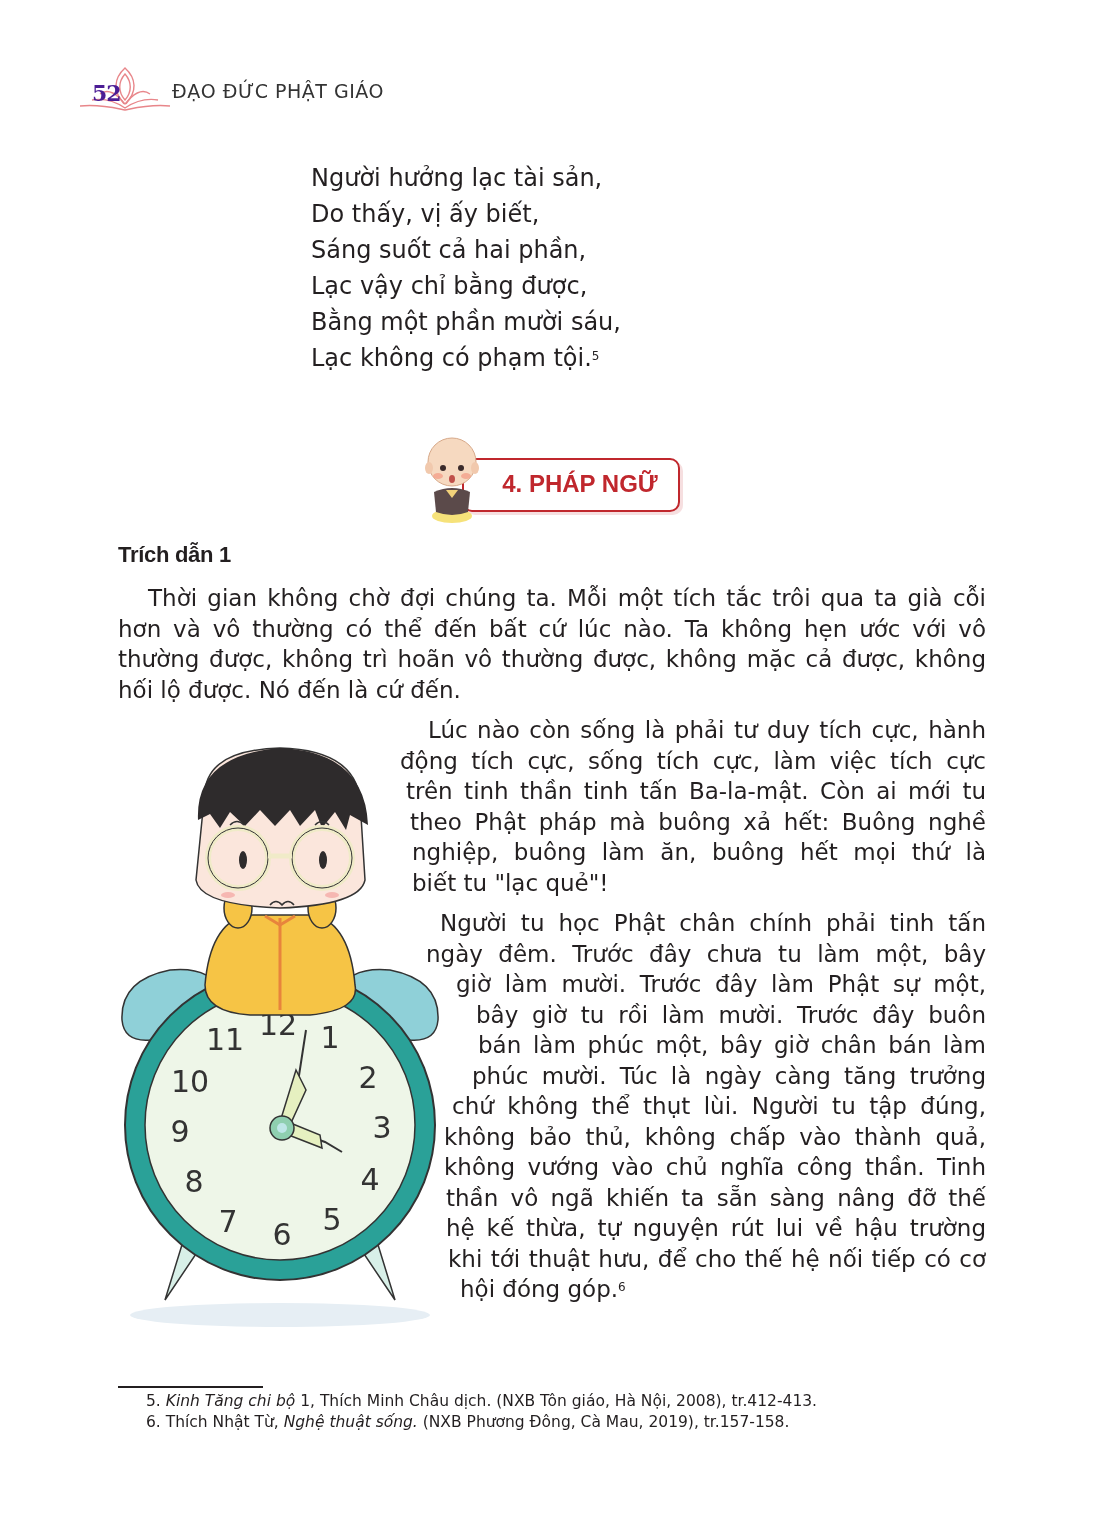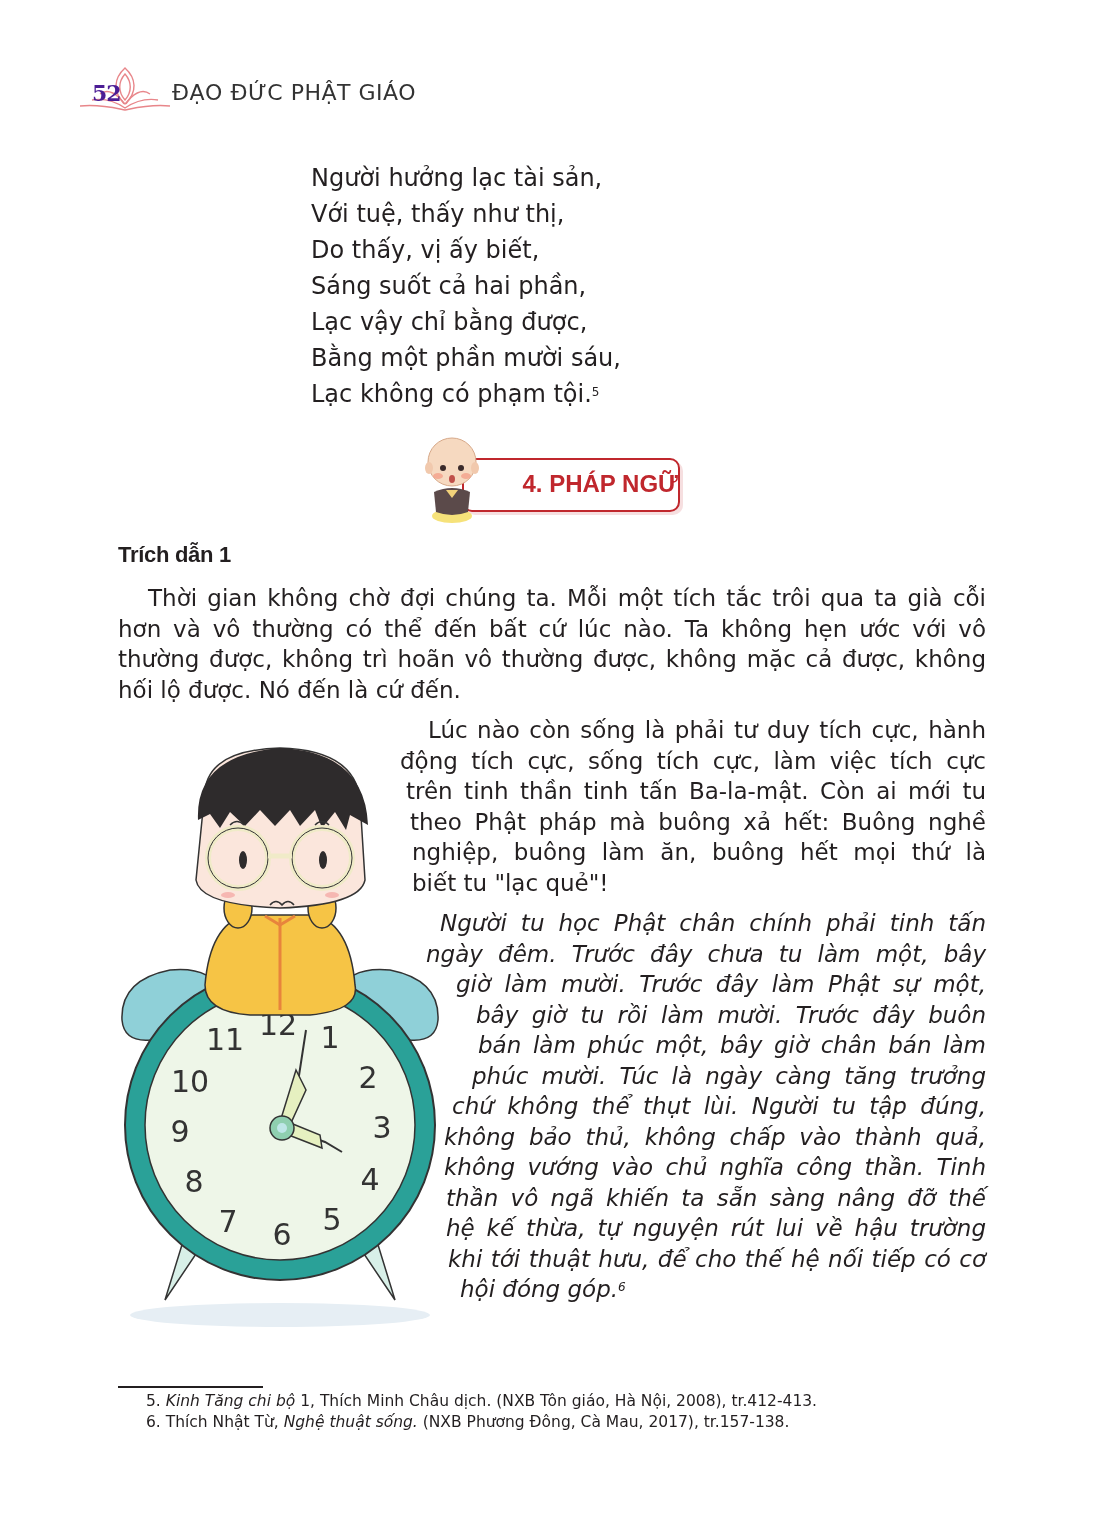--- a/index.html
+++ b/index.html
@@ -5,48 +5,48 @@
   html, body { margin:0; padding:0; background:#ffffff; }
   body { width:1106px; height:1531px; position:relative; overflow:hidden;
          font-family:"DejaVu Sans", sans-serif; color:#231f20; }
   .abs { position:absolute; }
 
   
   .header { left:60px; top:64px; width:400px; height:56px; }
   .lotus { position:absolute; left:10px; top:0; width:110px; height:52px; }
   .page-num { position:absolute; left:32px; top:16px; font-family:"DejaVu Serif", serif;
               font-size:22px; font-weight:bold; color:#4c1d95; letter-spacing:-1px; }
-  .book-title { position:absolute; left:112px; top:16px; font-size:22px; color:#333;
+  .book-title { position:absolute; left:112px; top:16px; font-size:19px; color:#333;
                 letter-spacing:0.5px; white-space:nowrap; }
 
   
   .poem { left:267px; top:160px; font-size:24px; line-height:36px; color:#231f20;margin-left:44px; }
   .poem .line { white-space:nowrap; }
   sup { font-size:12px; vertical-align:top; position:relative; top:-2px; }
 
   
   .badge-wrap { left:418px; top:432px; width:270px; height:95px; }
   .badge-box { position:absolute; left:44px; top:26px; width:214px; height:50px;
                border:2.5px solid #c0272d; border-radius:10px; background:#fff;
                box-shadow: 3px 3px 0 rgba(192,39,45,0.15); }
-  .badge-text { position:absolute; left:0; right:0; top:10px; text-align:right;
+  .badge-text { position:absolute; left:0; right:0; top:10px; text-align:center;
                 font-family:"Liberation Sans", sans-serif; font-weight:bold; font-size:24px;
                 color:#c0272d; padding-left:18px; }
   .monk { position:absolute; left:0; top:0; width:70px; height:92px; }
 
   
   .quote-heading { left:118px; top:542px; font-family:"Liberation Sans", sans-serif;
                    font-weight:bold; font-size:22px; color:#231f20; letter-spacing:-0.3px; }
 
   
   .para { font-size:23px; line-height:30.5px; color:#231f20; text-align:justify; }
   .para1 { left:118px; top:583px; width:868px; text-indent:30px; }
   .para-r .l { display:block; white-space:nowrap; text-align:justify; text-align-last:justify; }
   .para2 { top:715px; }
-  .para3 { top:908px;font-style:italic; }
+  .para3 { top:908px; }
 
   .illus { left:110px; top:730px; width:340px; height:600px; }
 
   
   .fn-rule { left:118px; top:1386px; width:145px; height:1.5px; background:#231f20; }
   .footnotes { left:146px; top:1391px; font-size:15.5px; line-height:21px; color:#231f20; }
   .footnotes .fn { white-space:nowrap; }
   .footnotes i { font-style:italic; }
 </style>
 </head>
@@ -62,21 +62,20 @@
       <path d="M22 36 C34 34 46 38 55 44 C64 38 76 34 88 36"></path>
       <path d="M10 42 C30 40 45 44 55 46 C65 44 80 40 100 42"></path>
     </g>
   </svg>
   <span class="page-num">52</span>
   <span class="book-title">ĐẠO ĐỨC PHẬT GIÁO</span>
 </div>
 
 <div class="abs poem">
   <div class="line">Người hưởng lạc tài sản,</div>
-  <div class="line">Với tuệ, thấy như thị,</div>
   <div class="line">Do thấy, vị ấy biết,</div>
   <div class="line">Sáng suốt cả hai phần,</div>
   <div class="line">Lạc vậy chỉ bằng được,</div>
   <div class="line">Bằng một phần mười sáu,</div>
   <div class="line"><span>Lạc không có phạm tội.</span><sup>5</sup></div>
 </div>
 
 <div class="abs badge-wrap">
   <div class="badge-box">
     <div class="badge-text">4. PHÁP NGỮ</div>
@@ -179,14 +178,14 @@
   <span class="l" style="margin-left:444px;">không vướng vào chủ nghĩa công thần. Tinh</span>
   <span class="l" style="margin-left:446px;">thần vô ngã khiến ta sẵn sàng nâng đỡ thế</span>
   <span class="l" style="margin-left:446px;">hệ kế thừa, tự nguyện rút lui về hậu trường</span>
   <span class="l" style="margin-left:448px;">khi tới thuật hưu, để cho thế hệ nối tiếp có cơ</span>
   <span class="l" style="margin-left:460px; text-align-last:left;"><span>hội đóng góp.</span><sup>6</sup></span>
 </div>
 
 <div class="abs fn-rule"></div>
 <div class="abs footnotes">
   <div class="fn"><span>5.</span> <i>Kinh Tăng chi bộ</i><span> 1, Thích Minh Châu dịch. (NXB Tôn giáo, Hà Nội, 2008), tr.412-413.</span></div>
-  <div class="fn"><span>6.</span> <span>Thích Nhật Từ, </span><i>Nghệ thuật sống.</i><span> (NXB Phương Đông, Cà Mau, 2017), tr.157-138.</span></div>
+  <div class="fn"><span>6.</span> <span>Thích Nhật Từ, </span><i>Nghệ thuật sống.</i><span> (NXB Phương Đông, Cà Mau, 2019), tr.157-158.</span></div>
 </div>
 
 </body></html>

